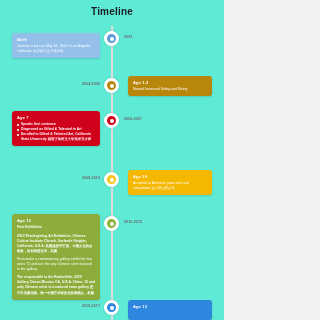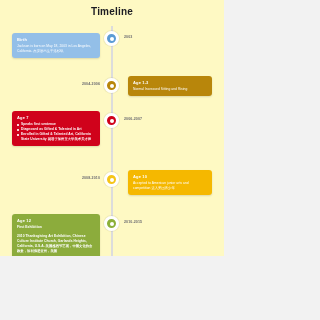--- a/index.html
+++ b/index.html
@@ -12,22 +12,22 @@
 
   body {
     font-family: "Liberation Sans", sans-serif;
     background: #f2f2f2;
     position: relative;
   }
 
   #page {
     position: relative;
     width: 224px;
-    height: 256px;
-    background: #fef9c3;
+    height: 320px;
+    background: #5eead4;
     overflow: hidden;
   }
 
   
   #title {
     position: absolute;
     top: 6px;
     left: 0;
     width: 224px;
     text-align: center;

